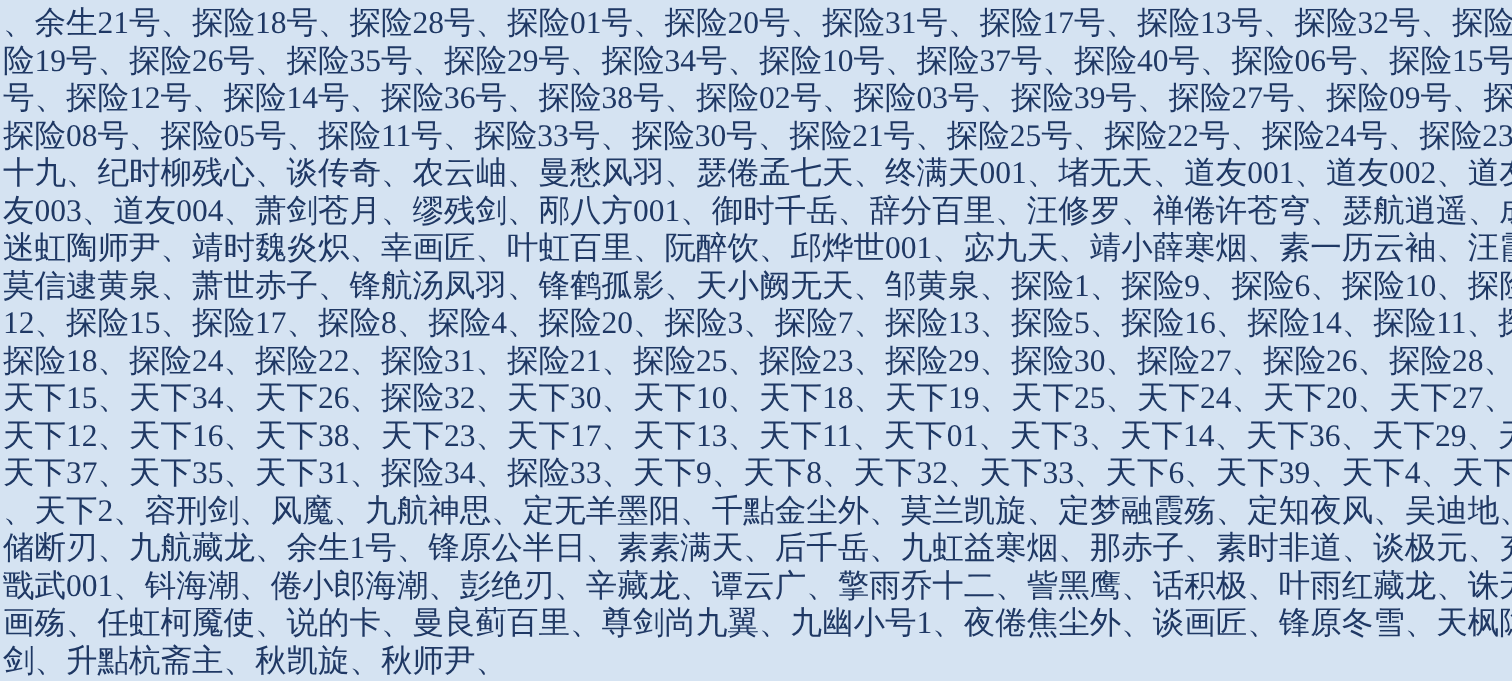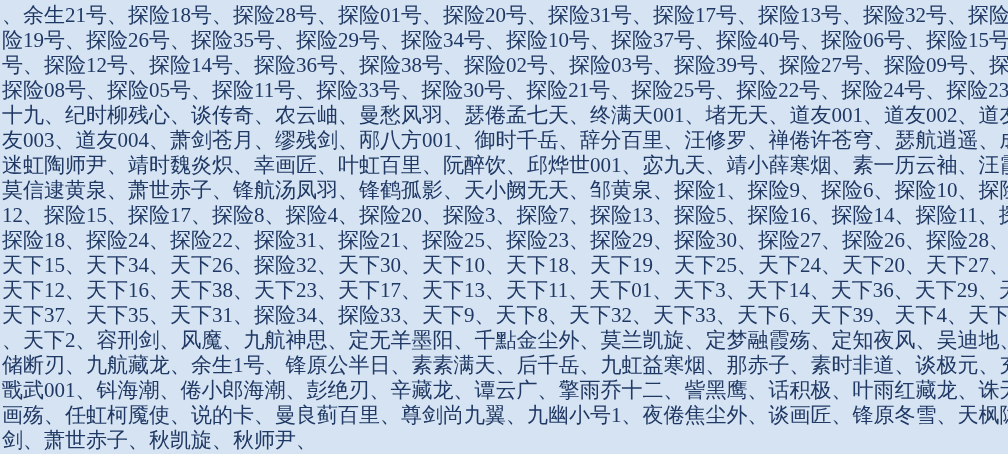--- a/index.html
+++ b/index.html
@@ -38,15 +38,15 @@
       <div class="text-line" style="color: rgb(31, 56, 100);">莫信逮黄泉、萧世赤子、锋航汤凤羽、锋鹤孤影、天小阙无天、邹黄泉、探险1、探险9、探险6、探险10、探险2、探险</div>
       <div class="text-line" style="color: rgb(31, 56, 100);">12、探险15、探险17、探险8、探险4、探险20、探险3、探险7、探险13、探险5、探险16、探险14、探险11、探险19、</div>
       <div class="text-line" style="color: rgb(31, 56, 100);">探险18、探险24、探险22、探险31、探险21、探险25、探险23、探险29、探险30、探险27、探险26、探险28、天下22、</div>
       <div class="text-line" style="color: rgb(31, 56, 100);">天下15、天下34、天下26、探险32、天下30、天下10、天下18、天下19、天下25、天下24、天下20、天下27、天下21、</div>
       <div class="text-line" style="color: rgb(31, 56, 100);">天下12、天下16、天下38、天下23、天下17、天下13、天下11、天下01、天下3、天下14、天下36、天下29、天下28、</div>
       <div class="text-line" style="color: rgb(31, 56, 100);">天下37、天下35、天下31、探险34、探险33、天下9、天下8、天下32、天下33、天下6、天下39、天下4、天下5、天下7</div>
       <div class="text-line" style="color: rgb(31, 56, 100);">、天下2、容刑剑、风魔、九航神思、定无羊墨阳、千點金尘外、莫兰凯旋、定梦融霞殇、定知夜风、吴迪地、褚沧浪、</div>
       <div class="text-line" style="color: rgb(31, 56, 100);">储断刃、九航藏龙、余生1号、锋原公半日、素素满天、后千岳、九虹益寒烟、那赤子、素时非道、谈极元、充雪生、潘</div>
       <div class="text-line" style="color: rgb(31, 56, 100);">戬武001、钭海潮、倦小郎海潮、彭绝刃、辛藏龙、谭云广、擎雨乔十二、訾黑鹰、话积极、叶雨红藏龙、诛无云广、匡</div>
       <div class="text-line" style="color: rgb(31, 56, 100);">画殇、任虹柯魇使、说的卡、曼良蓟百里、尊剑尚九翼、九幽小号1、夜倦焦尘外、谈画匠、锋原冬雪、天枫隐秀、宿刑</div>
-      <div class="text-line" style="color: rgb(31, 56, 100);">剑、萧世赤子、秋凯旋、秋师尹、</div>
+      <div class="text-line" style="color: rgb(31, 56, 100);">剑、升點杭斋主、秋凯旋、秋师尹、</div>
     </div>
 </div>
 
 </body></html>

